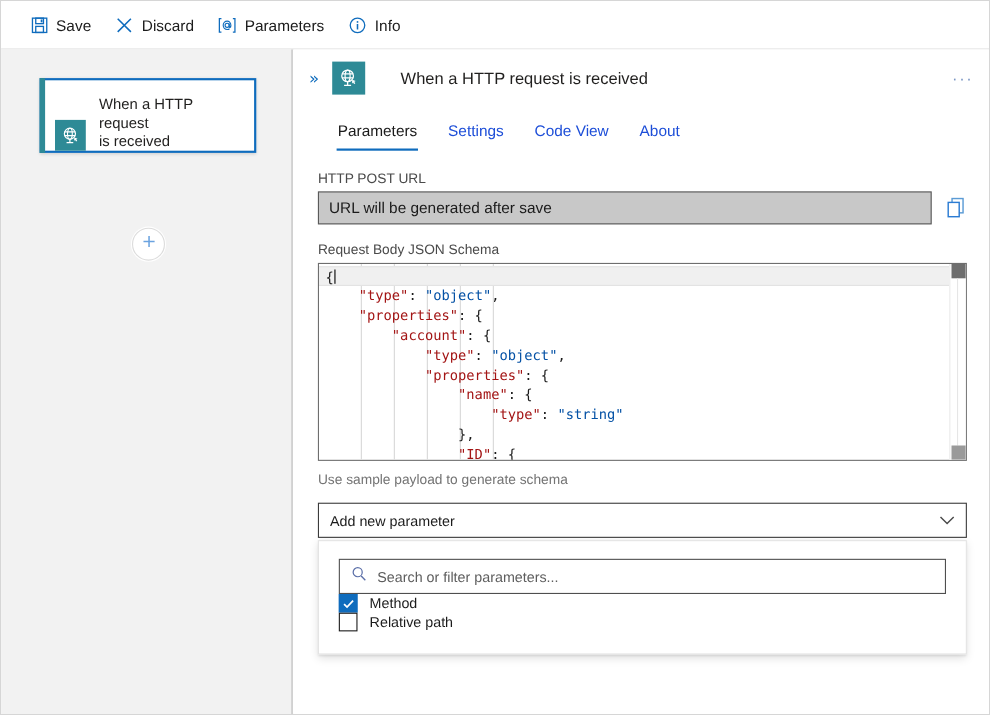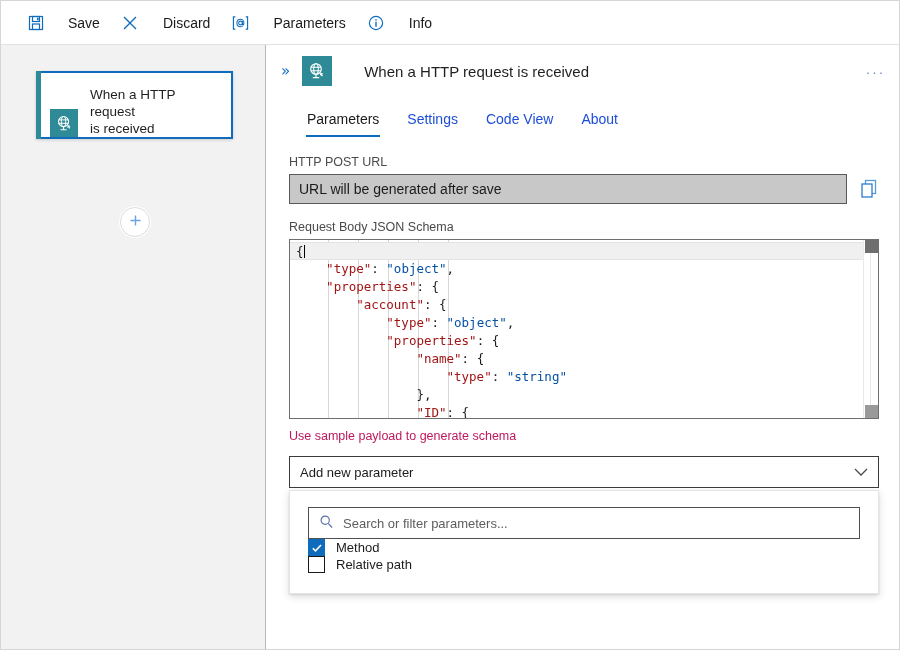--- a/index.html
+++ b/index.html
@@ -23,21 +23,21 @@
   .cmdbar {
     position: absolute; top: 0; left: 0;
     width: 900px; height: 44px;
     background: #ffffff;
     border-bottom: 1px solid #e1e1e1;
     display: flex; align-items: center;
     padding-left: 16px;
     gap: 2px;
   }
   .cmd {
-    display: flex; align-items: center; gap: 24px;
+    display: flex; align-items: center; gap: 7px;
     height: 32px; padding: 0 10px;
     cursor: pointer;
     color: #1b1b1b;
     font-size: 14px;
     white-space: nowrap;
   }
   .cmd .glyph { display: flex; align-items: center; justify-content: center; width: 17px; height: 17px; }
 
   
   .designer {
@@ -216,21 +216,21 @@
   .sb-arrow.bot { bottom: 0; background: #9a9a9a; }
   .sb-track {
     position: absolute; top: 13px; bottom: 13px; left: 6px;
     width: 1px; background: #e6e6e6;
   }
 
   .link {
     display: inline-block;
     margin-top: 10px;
     font-size: 12.5px;
-    color: #be185d;
+    color: #737373;
     cursor: pointer;
   }
 
   
   .param-select {
     margin-top: 12px;
     height: 32px;
     border: 1px solid #3b3b3b;
     background: #ffffff;
     display: flex; align-items: center;

